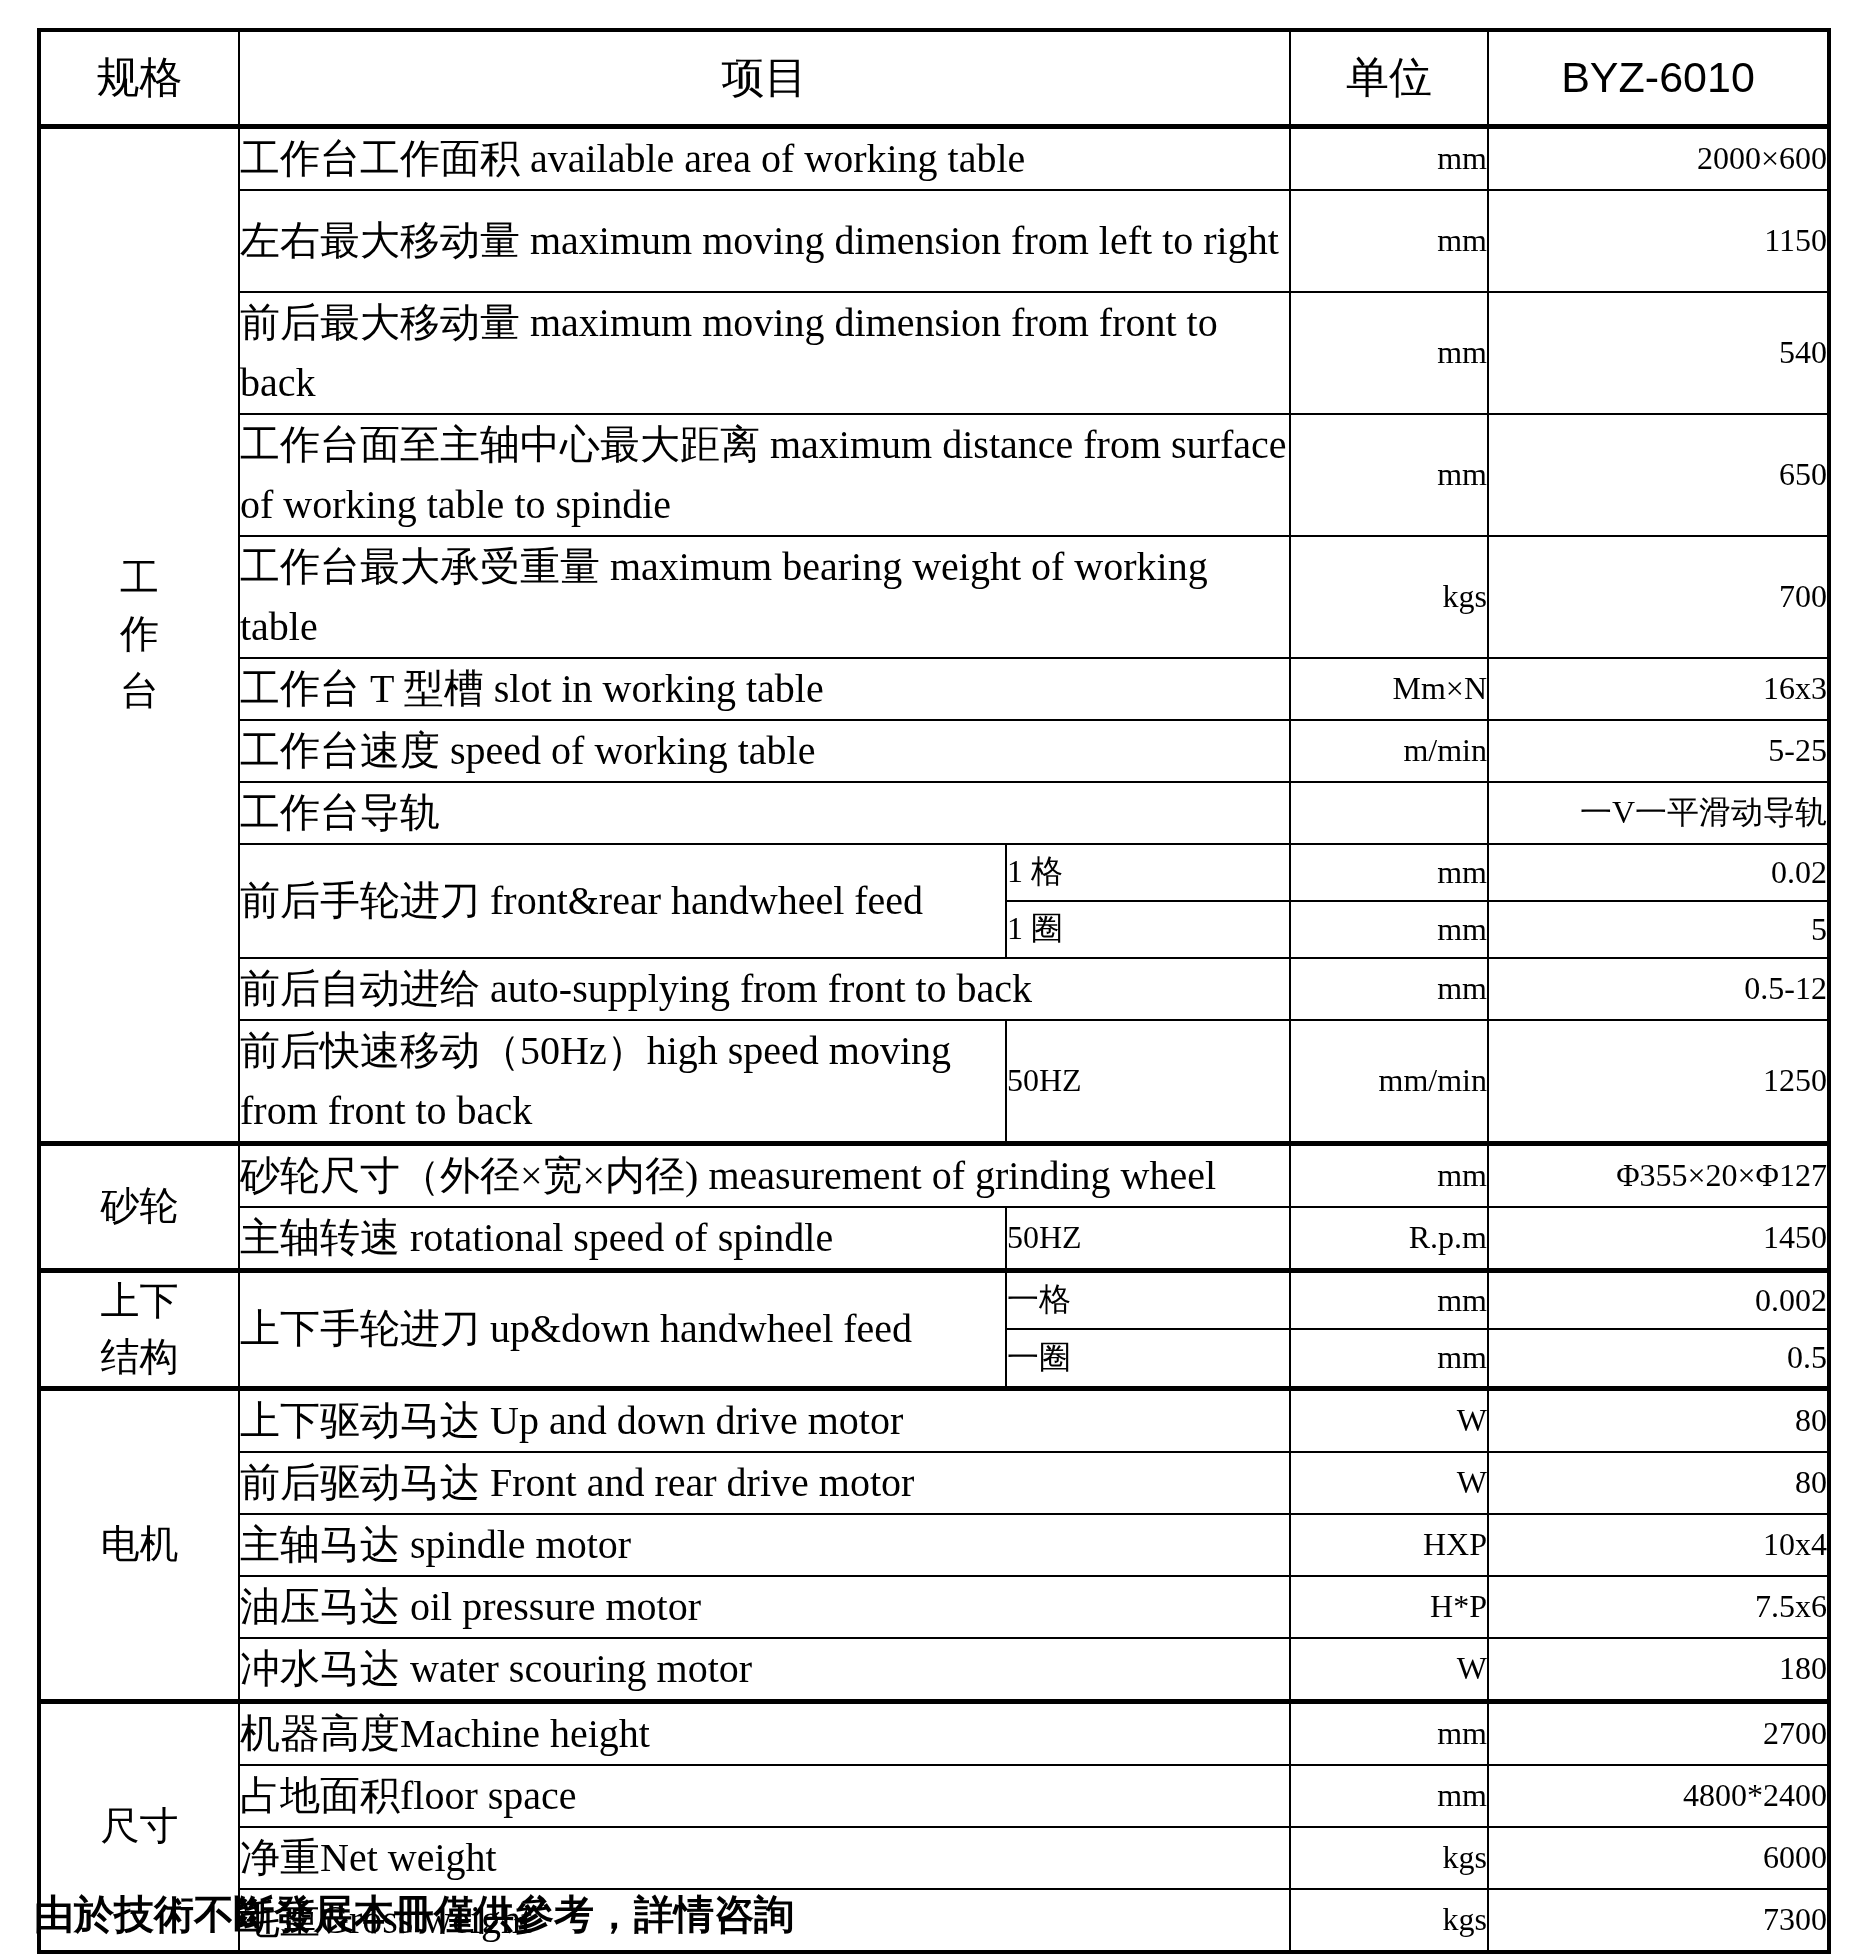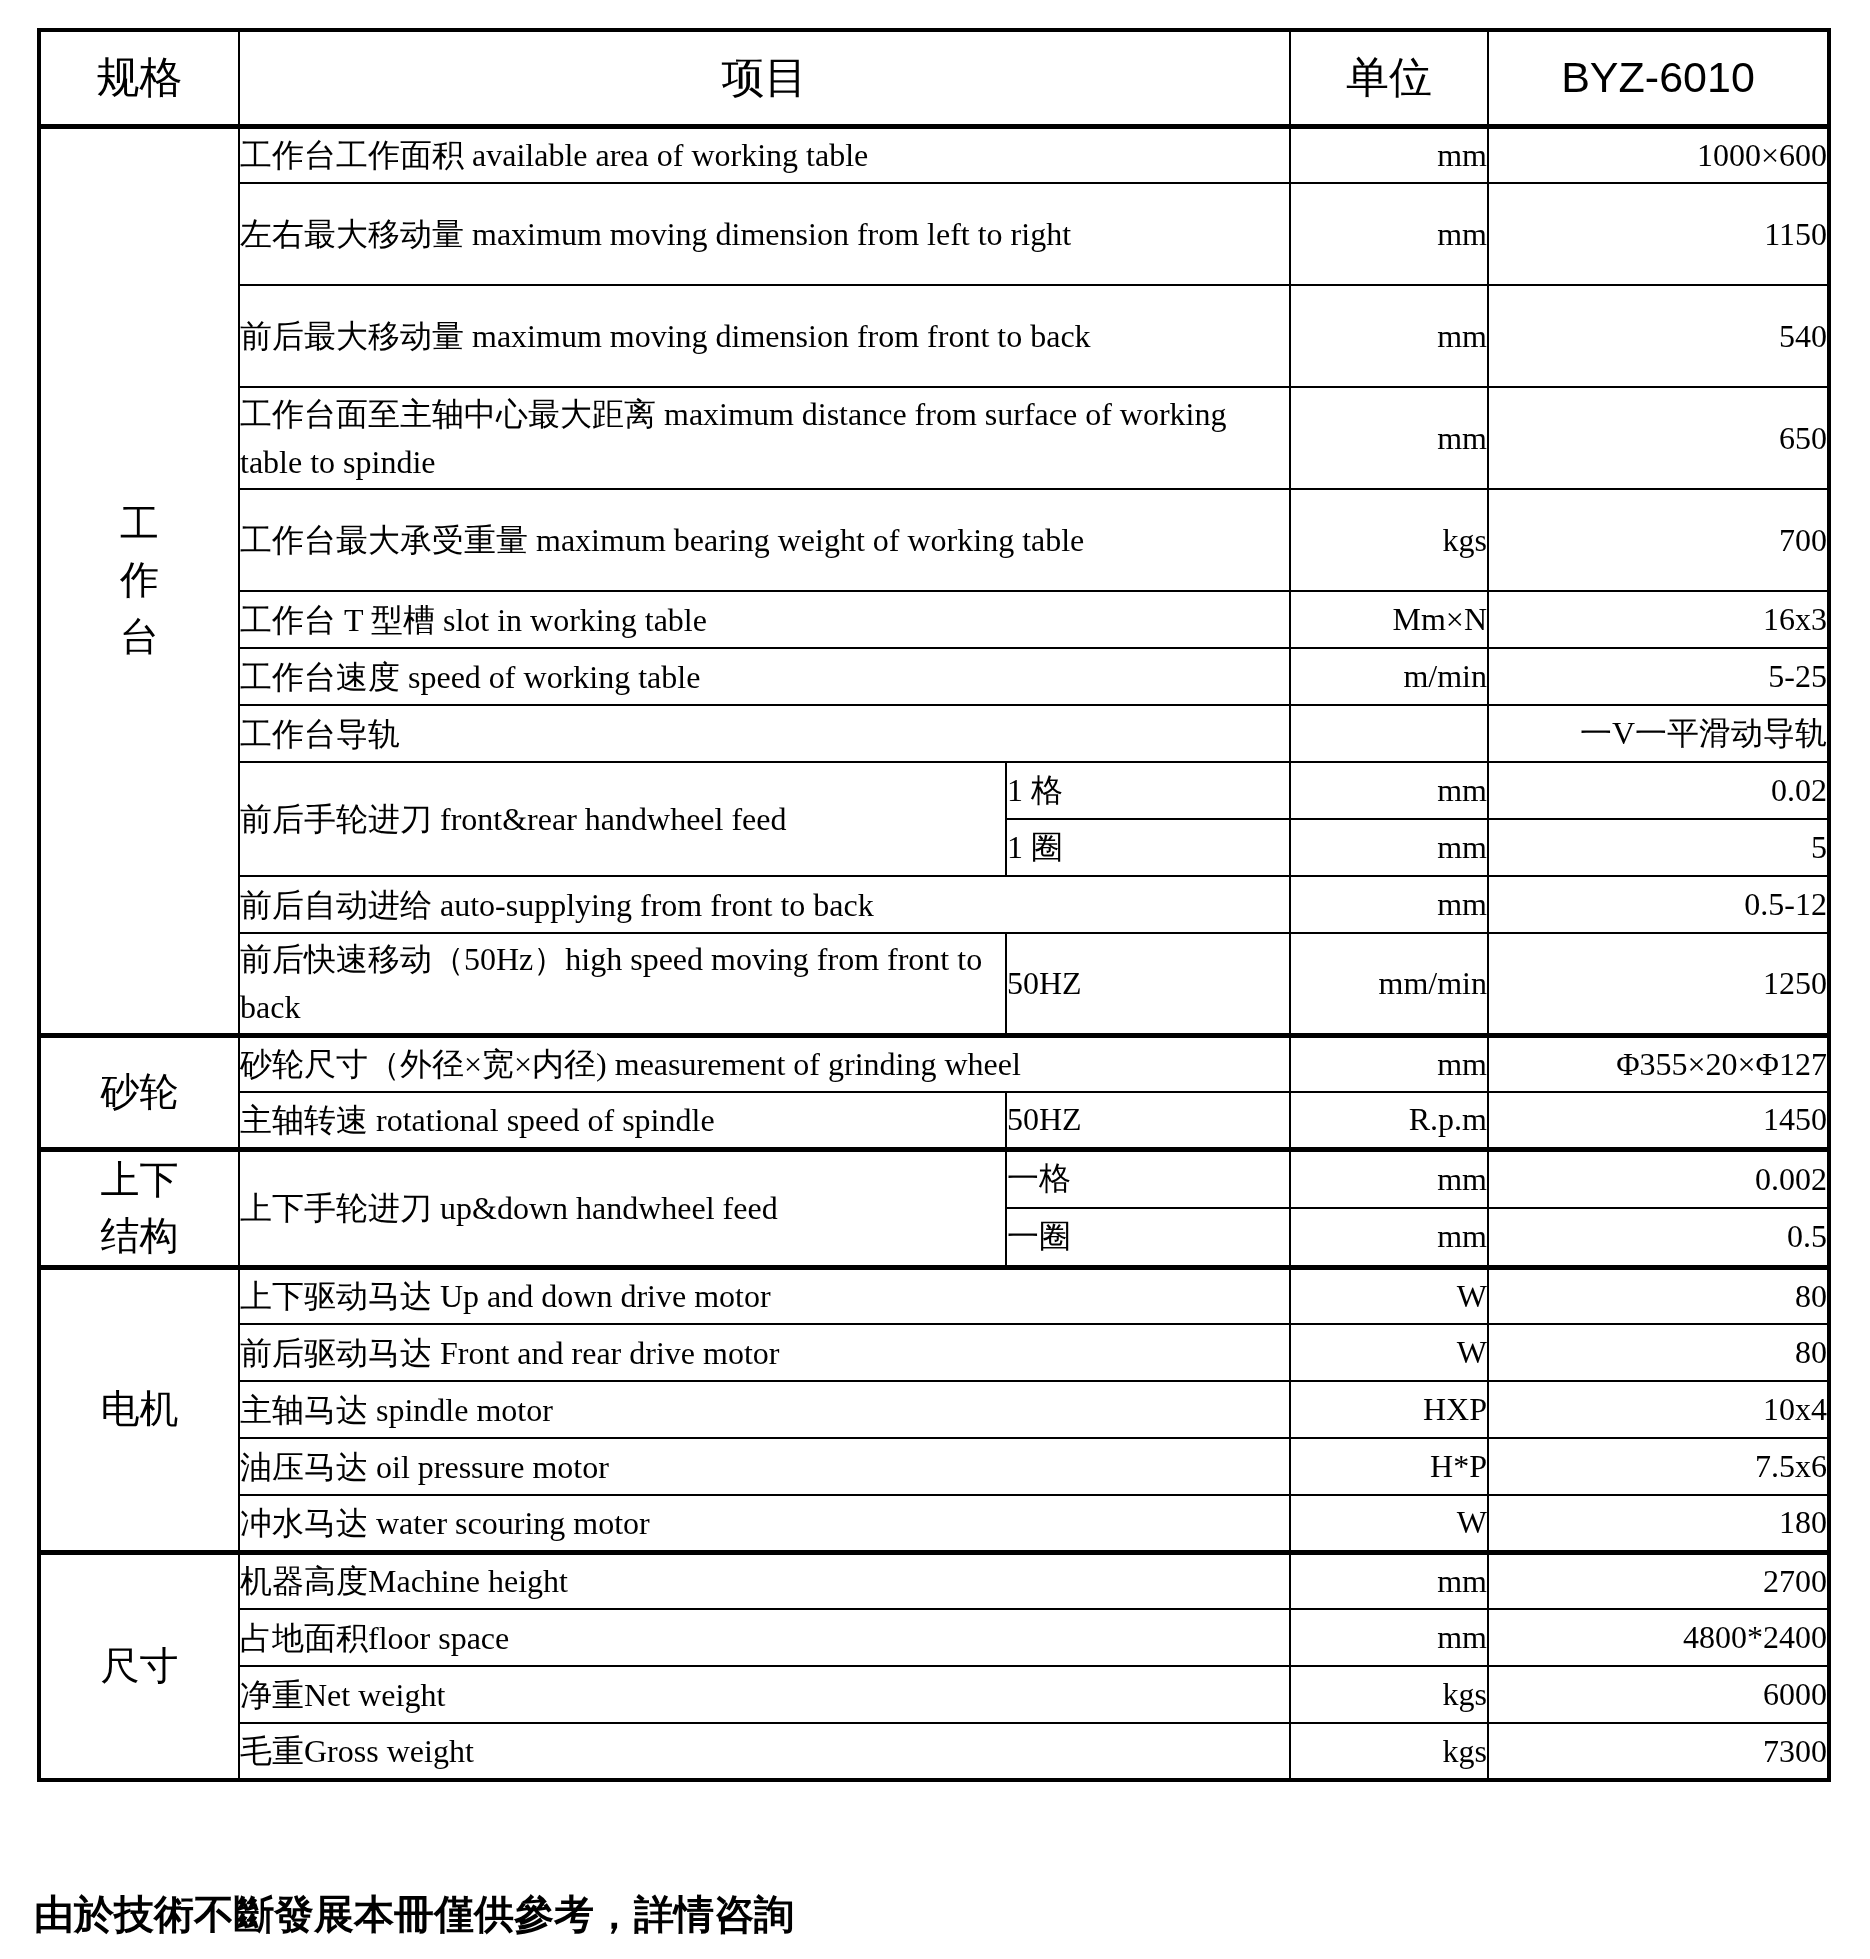--- a/index.html
+++ b/index.html
@@ -45,21 +45,21 @@
   td.cat {
     font-family: "Liberation Sans", "DejaVu Sans", sans-serif;
     font-weight: bold;
     font-size: 39px;
     text-align: center;
     vertical-align: middle;
     white-space: pre-line;
     line-height: 1.45;
   }
   td.item {
-    font-size: 32px;
+    font-size: 40px;
     text-align: left;
     vertical-align: middle;
     padding-left: 13.7px;
     padding-right: 6.8px;
     line-height: 1.5;
   }
   td.sub {
     font-size: 32px;
     text-align: left;
     vertical-align: middle;
@@ -100,21 +100,21 @@
     <th class="hcell">单位</th>
     <th class="hcell">BYZ-6010</th>
   </tr>
 
   <tr class="rh1 thick-top">
     <td class="cat" rowspan="12">工
 作
 台</td>
     <td class="item" colspan="2">工作台工作面积 available area of working table</td>
     <td class="unit">mm</td>
-    <td class="val">1000×600</td>
+    <td class="val">2000×600</td>
   </tr>
   <tr class="rh2">
     <td class="item" colspan="2">左右最大移动量 maximum moving dimension from left to right</td>
     <td class="unit">mm</td>
     <td class="val">1150</td>
   </tr>
   <tr class="rh2">
     <td class="item" colspan="2">前后最大移动量 maximum moving dimension from front to back</td>
     <td class="unit">mm</td>
     <td class="val">540</td>

